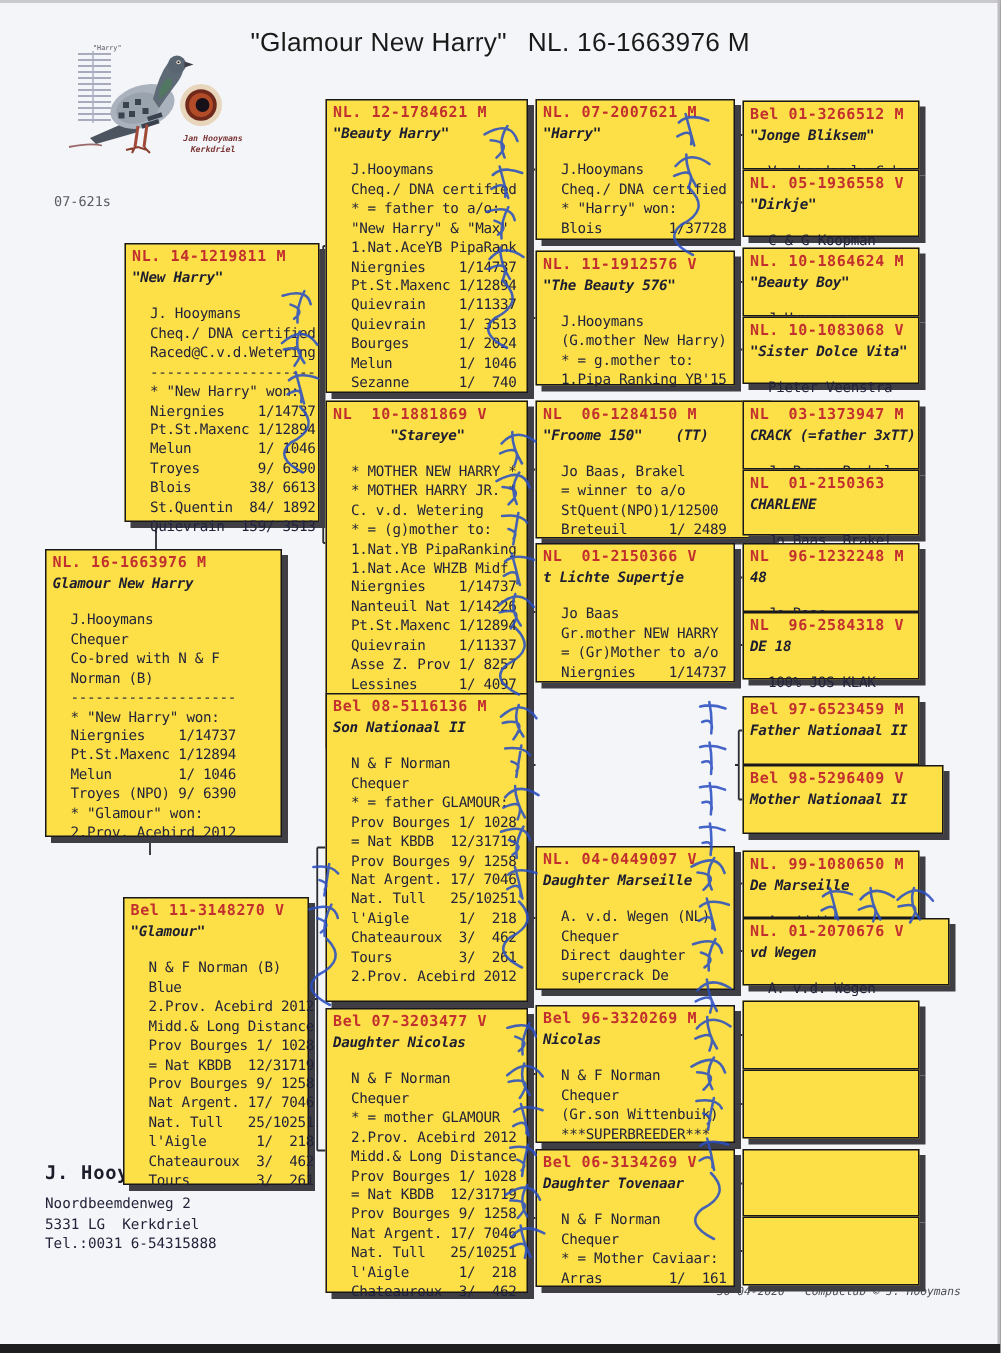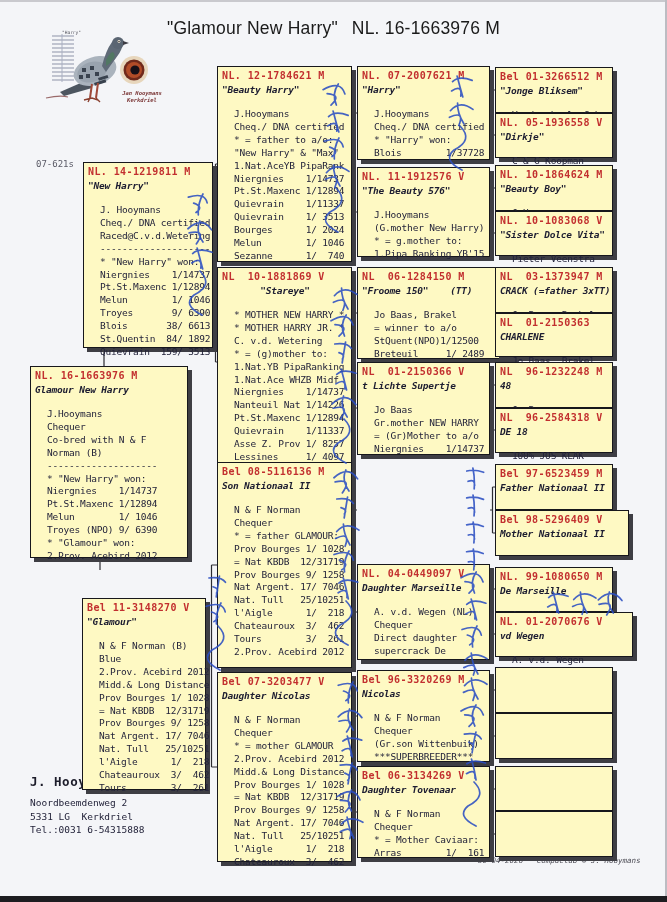--- a/index.html
+++ b/index.html
@@ -6,24 +6,24 @@
   .page{position:relative;width:667px;height:902px;margin:0 auto;background:#f4f5f8;
         font-family:"DejaVu Sans Mono",monospace;overflow:hidden;box-shadow:0 0 8px rgba(0,0,0,.5);}
   .edge-top{position:absolute;left:0;top:0;right:0;height:2px;background:#c9c9ce;}
   .edge-right{position:absolute;right:0;top:0;bottom:0;width:2px;background:#bcbcc2;}
   .edge-bottom{position:absolute;left:0;right:0;bottom:0;height:6px;background:#1d1d20;}
 
   .title{position:absolute;left:0;top:18px;width:100%;text-align:center;
          font-family:"Liberation Sans",sans-serif;font-size:17.5px;color:#1a1a1a;letter-spacing:.2px;}
   .title .ring{margin-left:14px;}
 
-  .note{position:absolute;left:36px;top:159px;font-size:9px;color:#5a5a66;}
+  .note{position:absolute;left:36px;top:130px;font-size:9px;color:#5a5a66;}
 
   
-  .pbox{position:absolute;background:#fef9c3;border:1.5px solid #17171c;
+  .pbox{position:absolute;background:#fde047;border:1.5px solid #17171c;
         box-shadow:4px 4px 0 #3e3e44;padding:2px 3px 1px 4px;box-sizing:border-box;z-index:2;}
   .pbox-id{font-size:10px;line-height:14px;font-weight:bold;color:#c22f2f;letter-spacing:.4px;white-space:pre;}
   .pbox-name{font-size:9.5px;line-height:13px;font-weight:700;font-style:italic;color:#1d1d31;
              white-space:pre;letter-spacing:-.2px;}
   .pbox-name.center{text-align:center;}
   .pbox-lines{margin:12px;font-family:inherit;font-size:9.5px;line-height:12.9px;color:#23233a;
               white-space:pre;letter-spacing:-.2px;}
 
   .connectors{position:absolute;left:0;top:0;z-index:1;}
 

